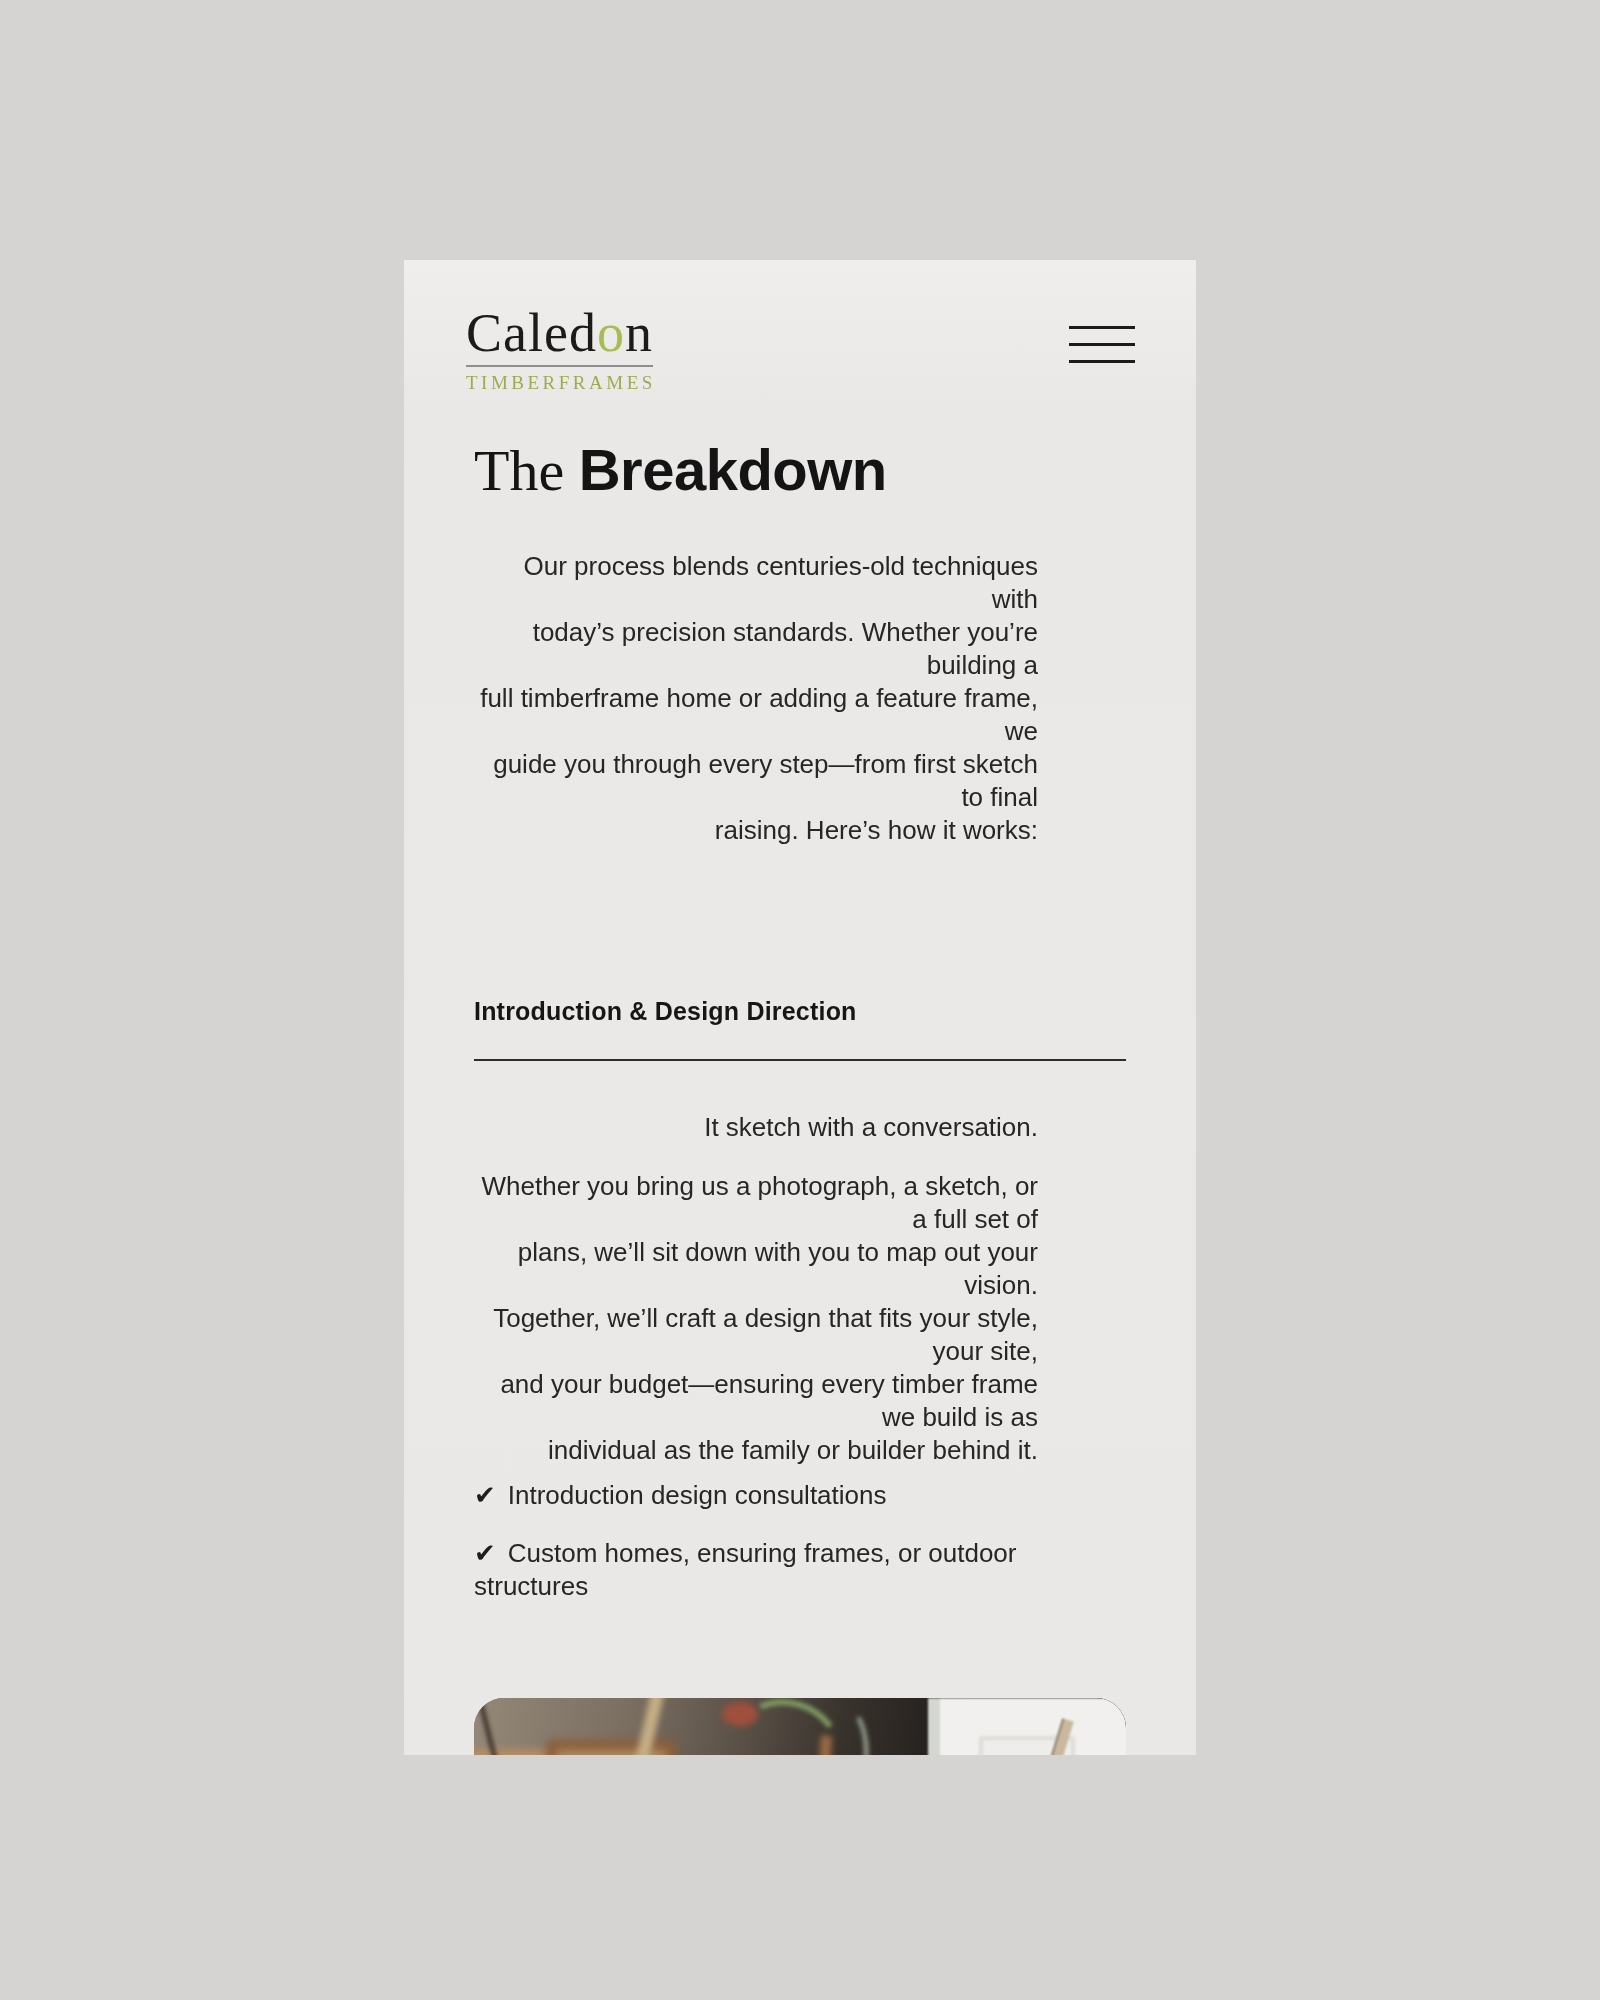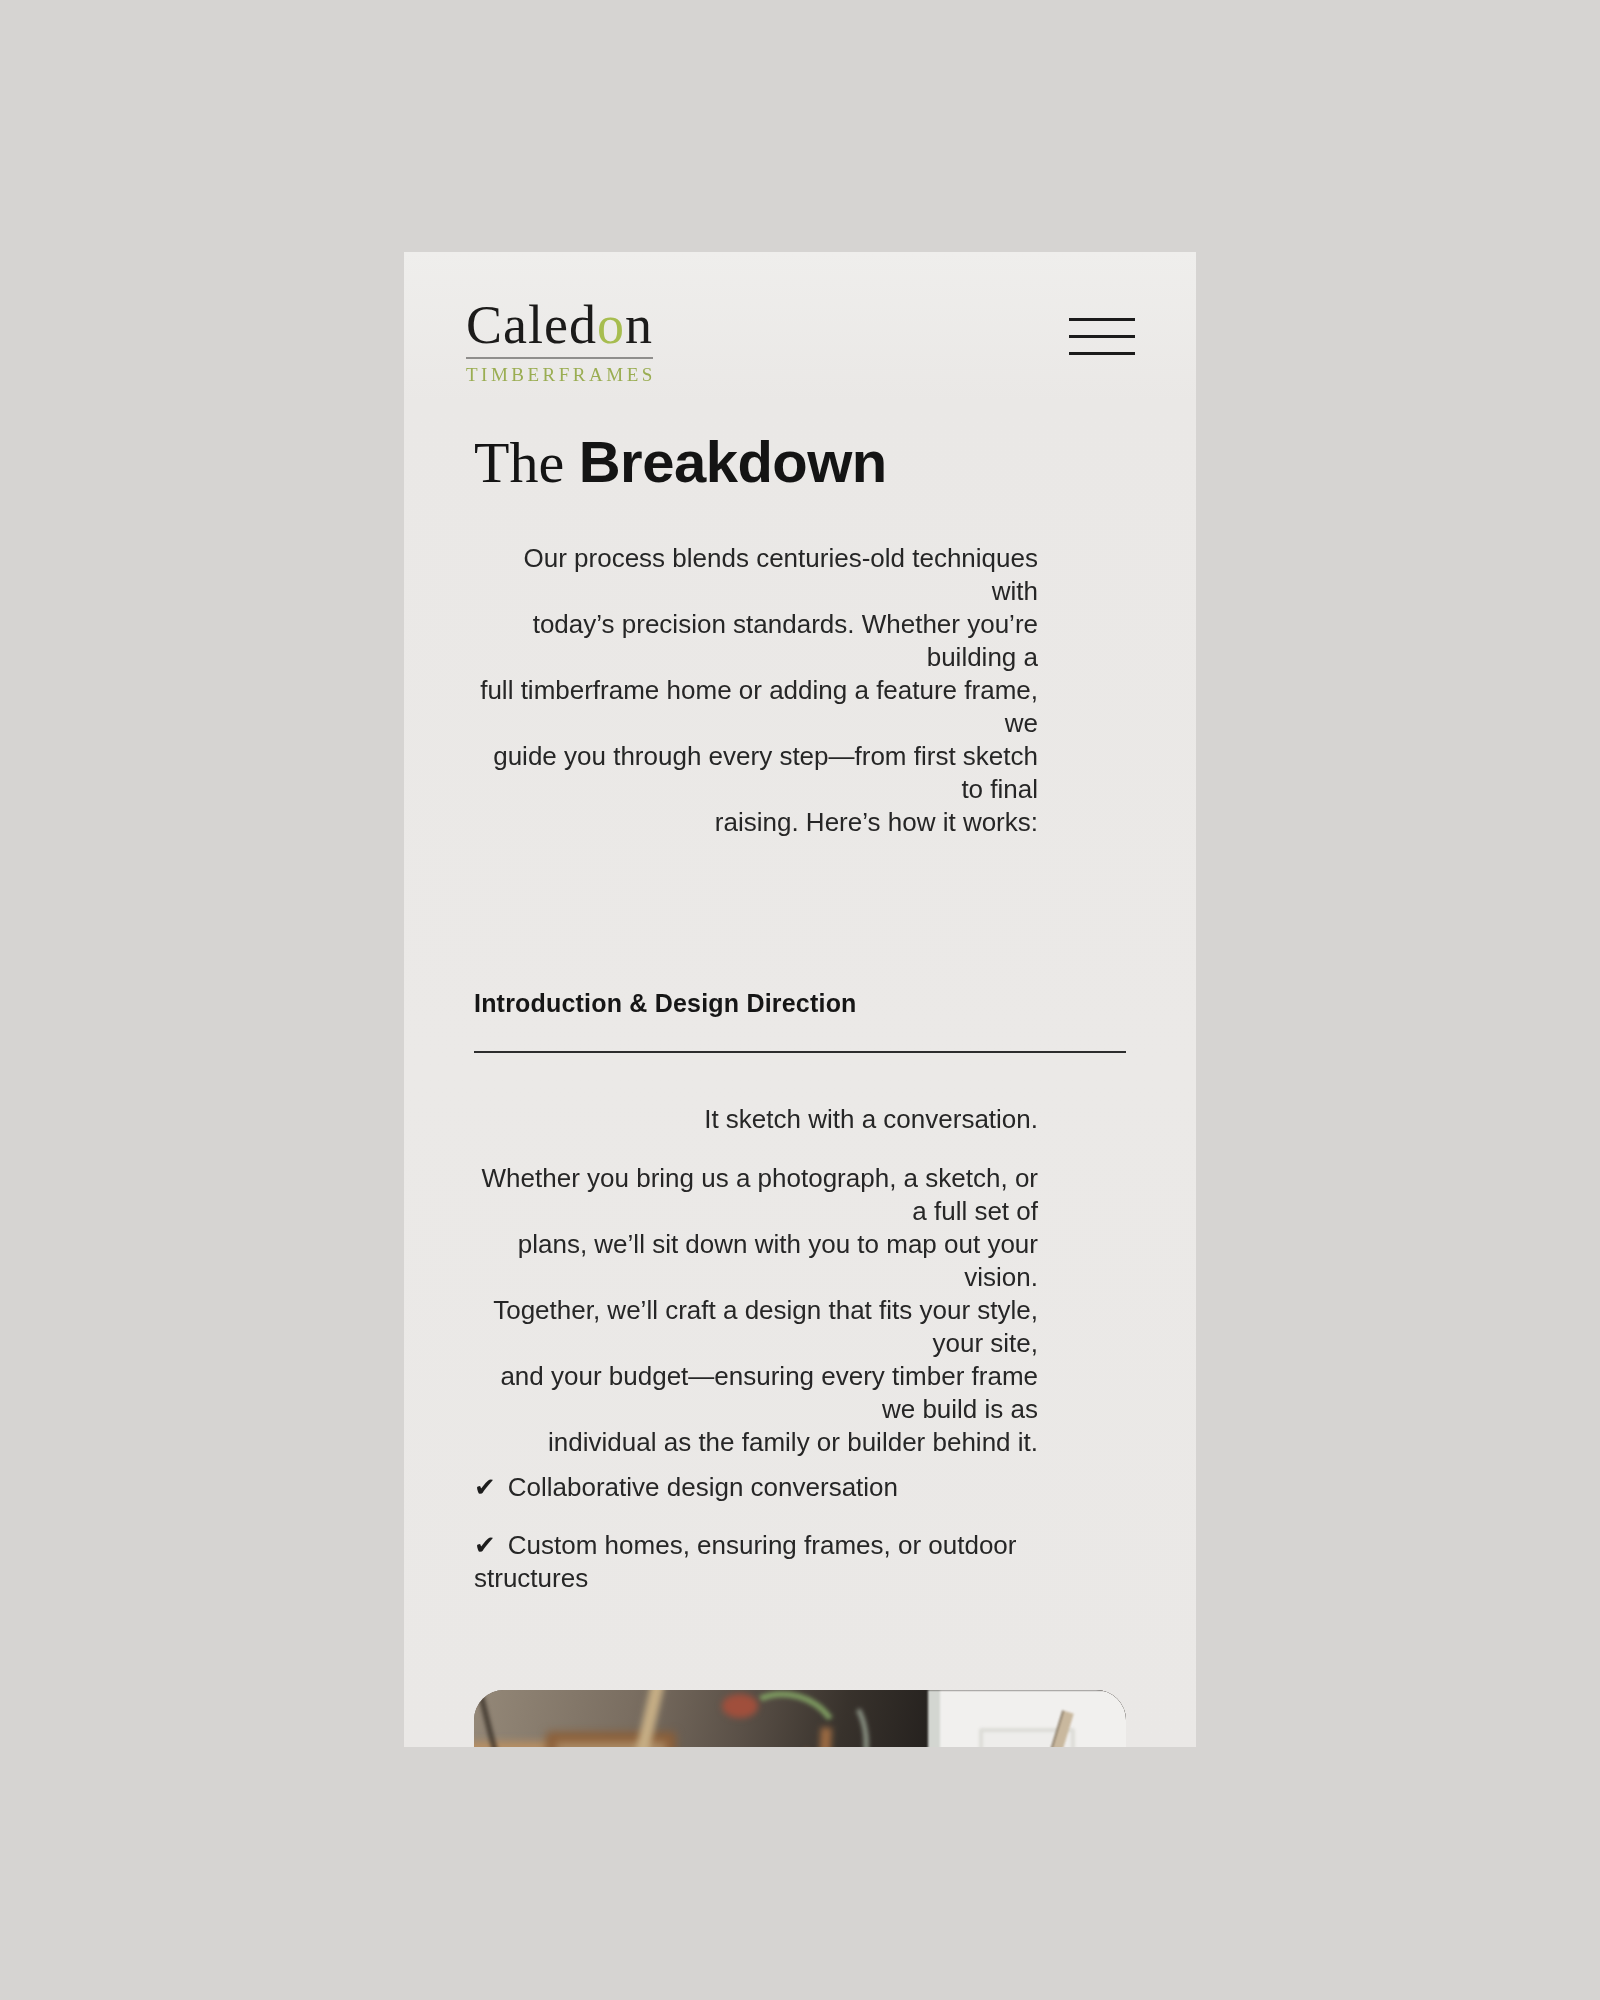--- a/index.html
+++ b/index.html
@@ -7,21 +7,21 @@
     padding: 0;
     width: 1600px;
     height: 2000px;
     background: #d6d4d2;
     font-family: "Liberation Sans", sans-serif;
     overflow: hidden;
   }
   .page-panel {
     position: absolute;
     left: 404px;
-    top: 252px;
+    top: 260px;
     width: 792px;
     height: 1495px;
     background: linear-gradient(#efeeec, #eae8e6 10%, #ebe9e7 55%, #eae8e6);
     overflow: hidden;
   }
   
   .site-header {
     display: flex;
     justify-content: space-between;
     align-items: flex-start;
@@ -256,21 +256,21 @@
 
     <p class="para lead-text">It sketch with a conversation.</p>
 
     <p class="para body-para">Whether you bring us a photograph, a sketch, or a full set of
 plans, we’ll sit down with you to map out your vision.
 Together, we’ll craft a design that fits your style, your site,
 and your budget—ensuring every timber frame we build is as
 individual as the family or builder behind it.</p>
 
     <ul class="checklist">
-      <li><span class="check-mark">✔</span><span>Collaborative design conversation</span></li>
+      <li><span class="check-mark">✔</span><span>Introduction design consultations</span></li>
       <li><span class="check-mark">✔</span><span>Custom homes, ensuring frames, or outdoor structures</span></li>
     </ul>
 
     <div class="photo">
       <div class="ph-wall"></div>
       <div class="ph-crate"></div>
       <div class="ph-frame"></div>
       <div class="ph-pole"></div>
       <div class="ph-dark-cord"></div>
 

